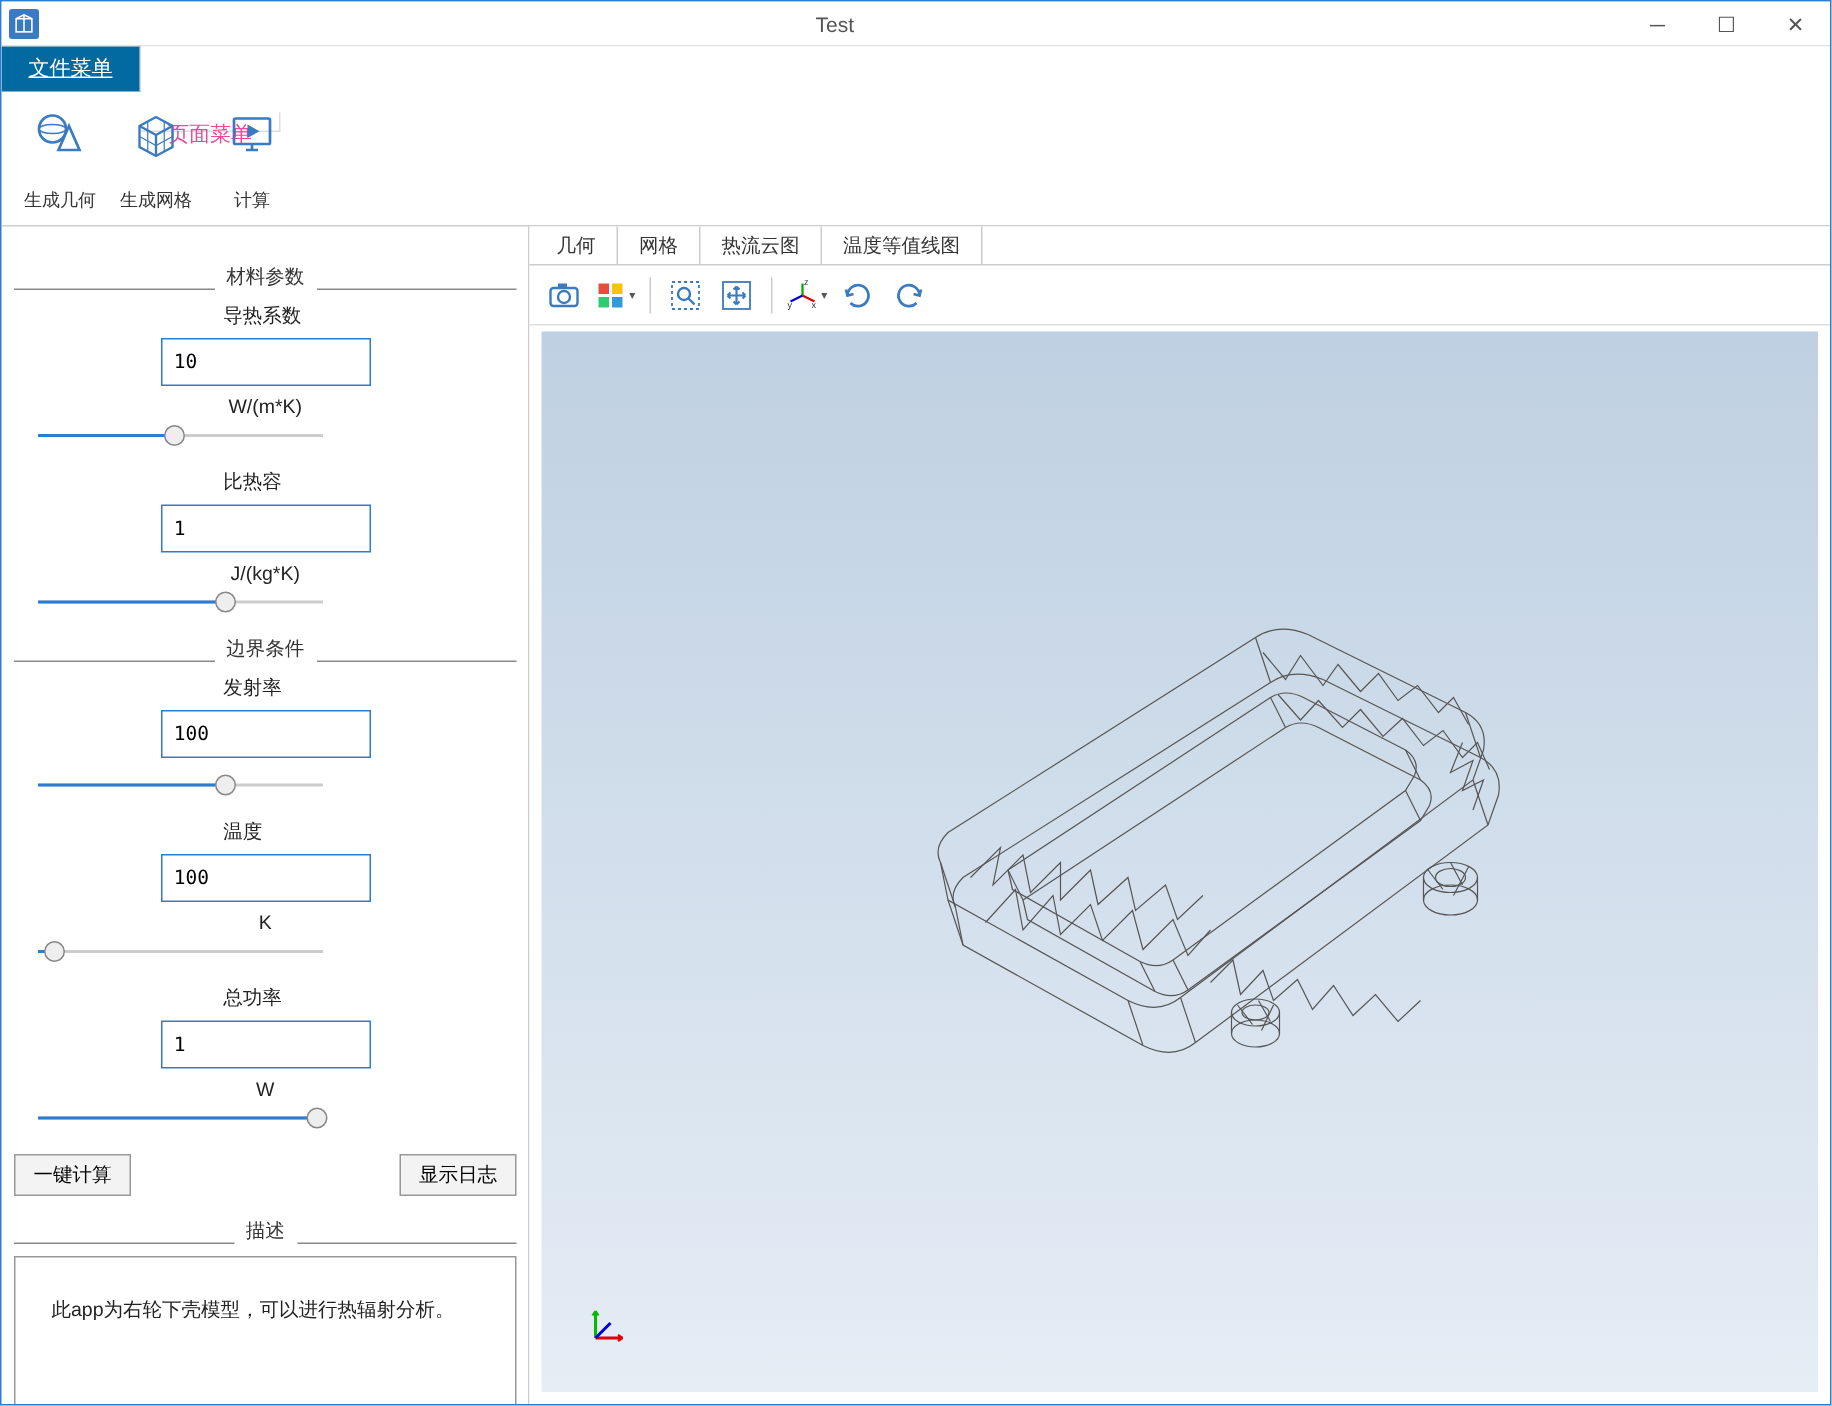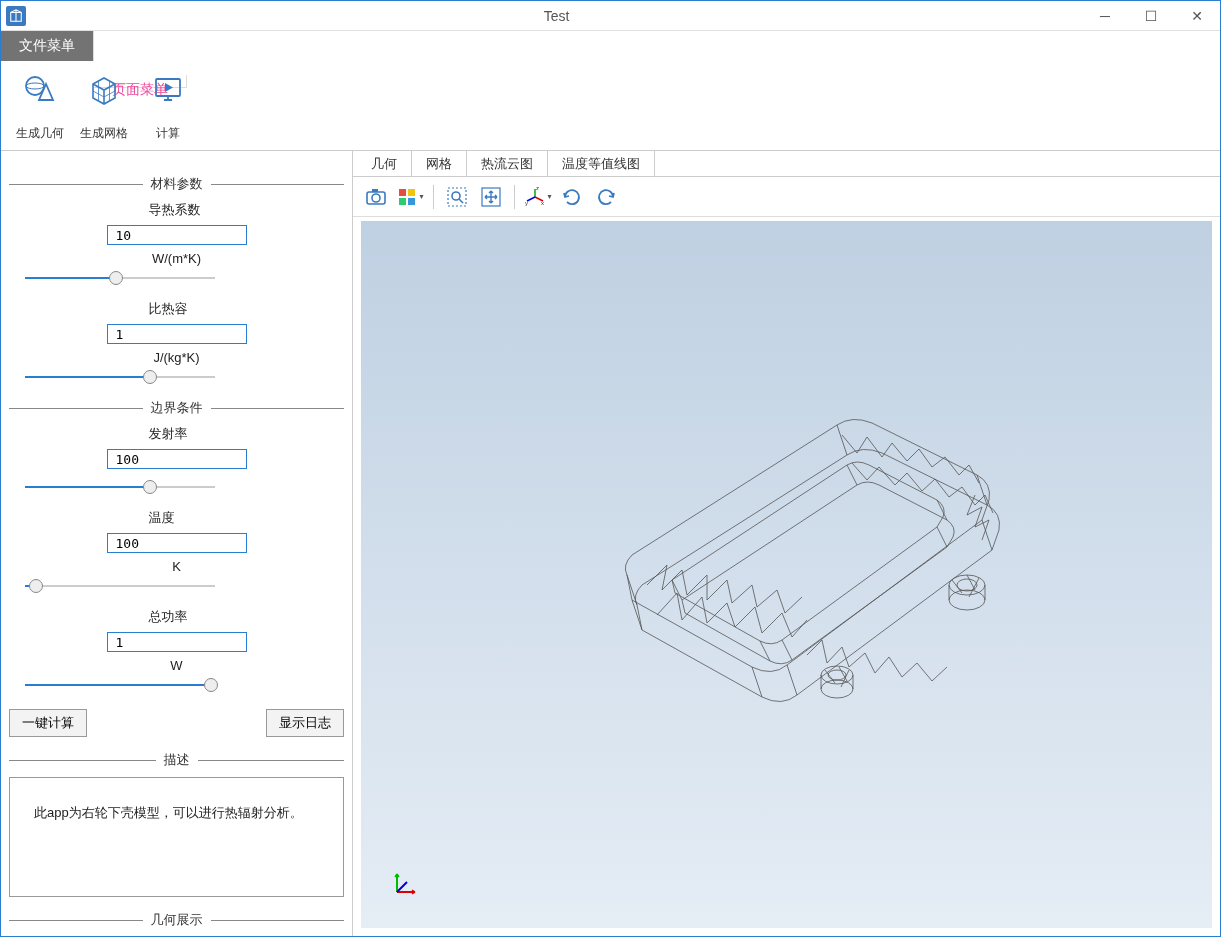--- a/index.html
+++ b/index.html
@@ -57,22 +57,23 @@
       height: 30px;
       background: #fff;
     }
     .ribbon-tab {
       padding: 6px 18px;
       cursor: pointer;
       font-size: 14px;
       border-right: 1px solid #ddd;
     }
     .ribbon-tab.active {
-      background: #737373;
+      background: #0369a1;
       color: #fff;
+      text-decoration: underline;
     }
     .ribbon-tab.inactive {
       background: #fff;
       color: #ec4899;
       border-bottom: 1px solid #ddd;
       margin-top: 44px;
     }
     
     .ribbon-content {
       height: 90px;
@@ -109,21 +110,21 @@
     
     .sidebar {
       width: 352px;
       border-right: 1px solid #ccc;
       background: #fff;
       padding: 10px 8px;
       overflow-y: auto;
     }
     .section-title {
       display: flex;
-      align-items: center;
+      align-items: flex-end;
       margin: 14px 0 8px;
       color: #333;
       font-size: 13px;
     }
     .section-title::before,
     .section-title::after {
       content: "";
       flex: 1;
       height: 1px;
       background: #888;
@@ -139,21 +140,21 @@
       flex-direction: column;
     }
     .param-label {
       width: 56px;
       text-align: left;
       font-size: 13px;
       color: #222;
     }
     .param-input {
       width: 140px;
-      height: 20px;
+      height: 32px;
       border: 1px solid #2b7cd3;
       padding: 2px 8px;
       font-size: 13px;
       font-family: monospace;
     }
     .param-unit {
       font-size: 13px;
       color: #222;
       flex: 1;
       text-align: center;

